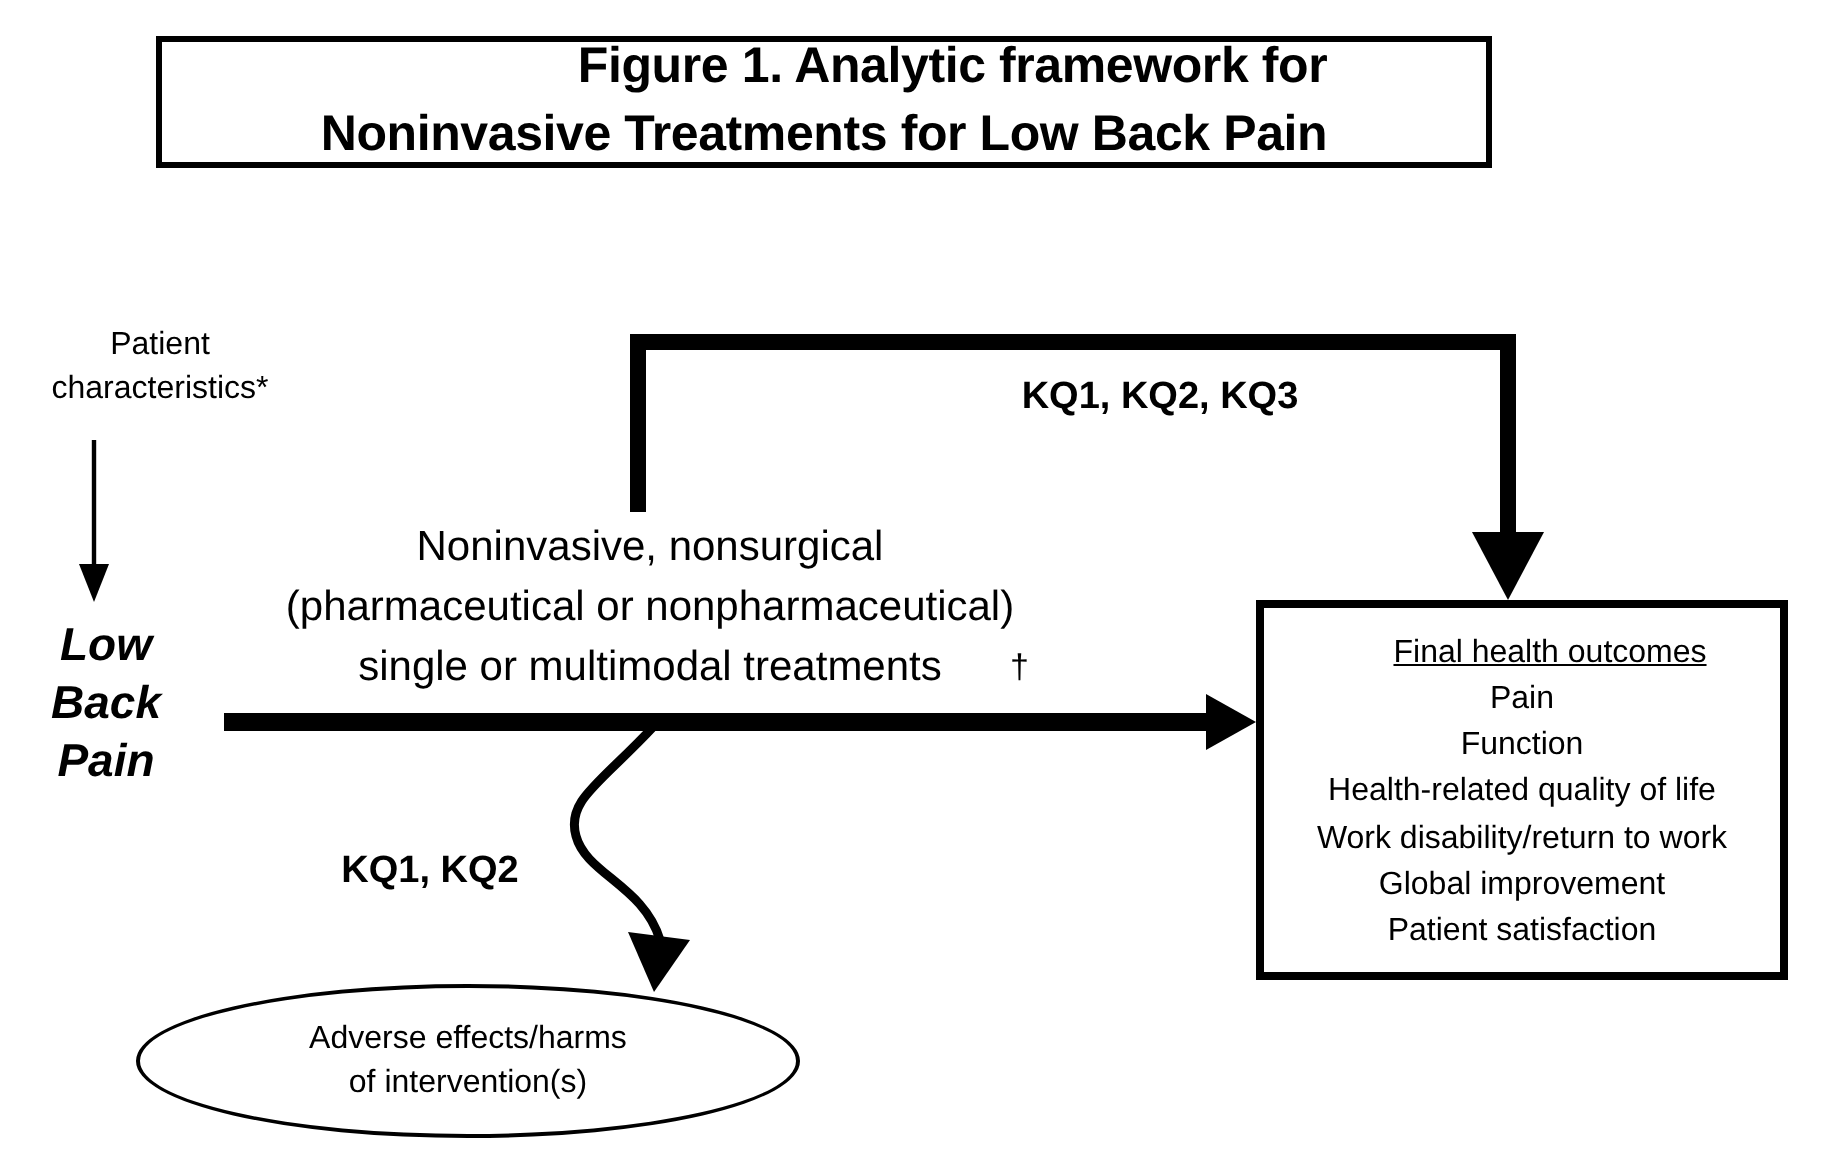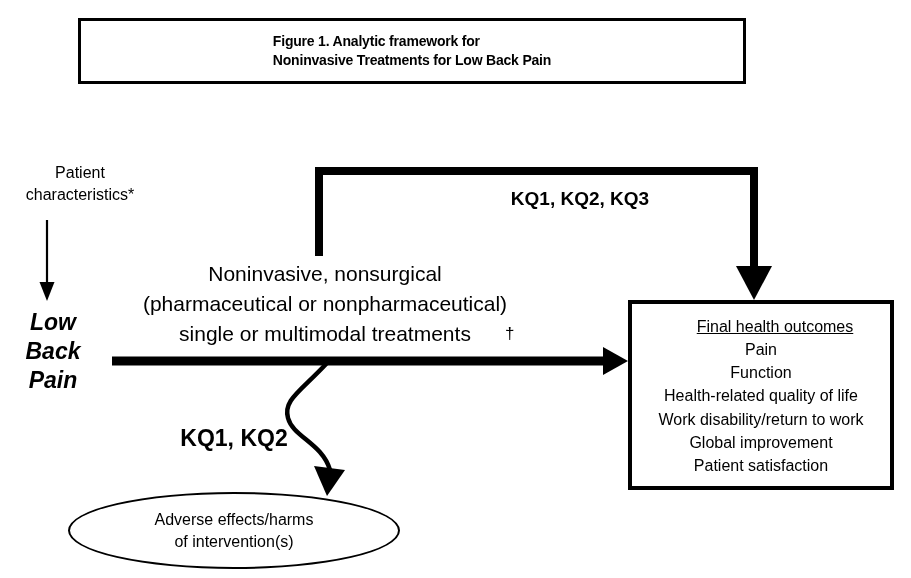--- a/index.html
+++ b/index.html
@@ -26,24 +26,24 @@
     top: 18px;
     width: 668px;
     height: 66px;
     border: 3px solid #000;
     box-sizing: border-box;
     display: flex;
     align-items: center;
     justify-content: center;
   }
   #title-text {
-    font-size: 14px;
+    font-size: 25px;
     font-weight: bold;
     line-height: 1.35;
-    text-align: left;
+    text-align: right;
     letter-spacing: -0.2px;
   }
   #title-text .tline { display: block; white-space: nowrap; }
 
   
   #patient-chars {
     left: 0px;
     top: 162px;
     width: 160px;
     text-align: center;
@@ -87,25 +87,25 @@
   #kq-top-label {
     left: 455px;
     top: 188px;
     width: 250px;
     text-align: center;
     font-size: 19px;
     font-weight: bold;
     white-space: nowrap;
   }
   #kq-harms-label {
-    left: 144px;
+    left: 125px;
     top: 425px;
     width: 180px;
     text-align: center;
-    font-size: 23px;
+    font-size: 19px;
     font-weight: bold;
     white-space: nowrap;
   }
 
   
   #outcomes-box {
     left: 628px;
     top: 300px;
     width: 266px;
     height: 190px;

